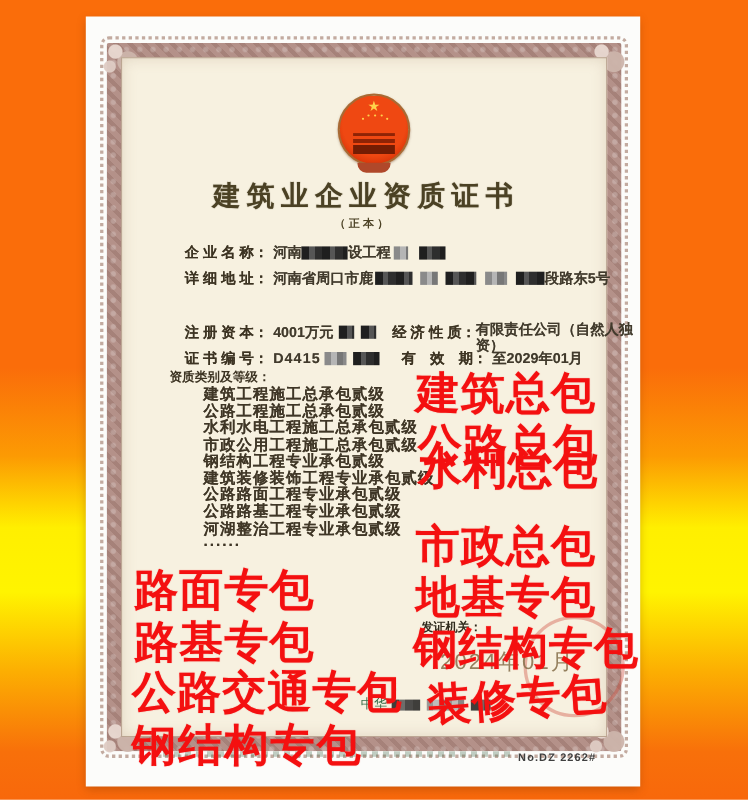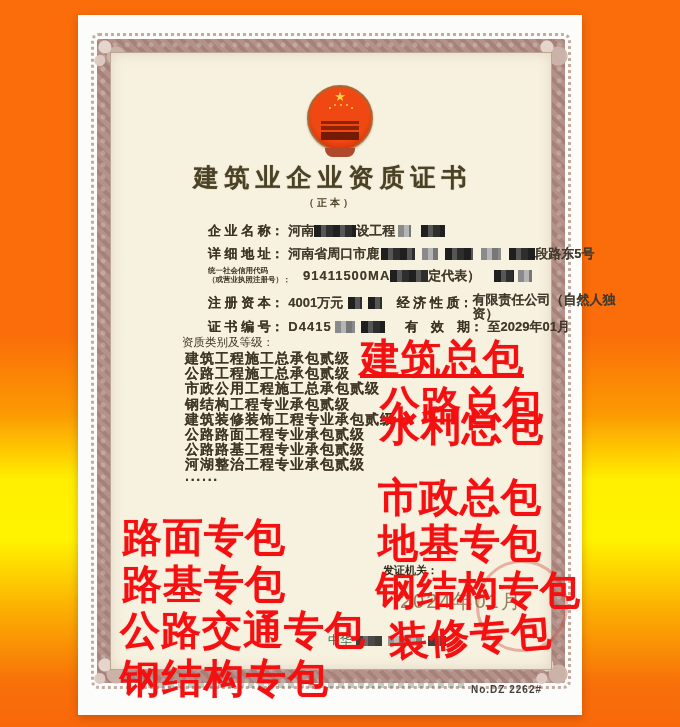--- a/index.html
+++ b/index.html
@@ -46,30 +46,30 @@
     background:linear-gradient(180deg,#8f2305 0 3px,#ef4812 3px 5px,#8f2305 5px 9px,#ef4812 9px 11px,#741c03 11px 19px);}
   .emblem .base{position:absolute;left:50%;bottom:-8px;transform:translateX(-50%);
     width:30px;height:9px;background:#b0482a;border-radius:0 0 8px 8px;}
 
   .title{position:absolute;left:0;top:146px;width:100%;text-align:center;z-index:3;
     font-size:25px;font-weight:bold;letter-spacing:6px;color:#4b4124;text-indent:6px;
     text-shadow:0 0 1px rgba(75,65,36,.7);}
   .subtitle{position:absolute;left:0;top:181px;width:100%;text-align:center;z-index:3;
     font-size:10px;font-weight:bold;letter-spacing:3px;color:#4b4124;}
 
-  .row{position:absolute;z-index:3;white-space:nowrap;margin-left:40px;}
+  .row{position:absolute;z-index:3;white-space:nowrap;}
   .lbl{font-size:13px;font-weight:bold;color:#3c3322;text-shadow:0 0 .5px rgba(60,50,30,.8);}
   .val{font-size:13px;color:#413a2c;font-weight:bold;text-shadow:0 0 .5px rgba(60,55,40,.6);}
   .smalllbl{font-size:7.5px;line-height:8.5px;font-weight:bold;color:#3c3322;white-space:nowrap;}
   .censor{display:inline-block;height:12px;vertical-align:-2px;
     background:repeating-linear-gradient(90deg,#1f1f1f 0 7px,#565656 7px 12px,#2e2e2e 12px 19px);}
   .censor.light{background:repeating-linear-gradient(90deg,#8a8a8a 0 6px,#b5b5b5 6px 11px,#777 11px 17px);}
   .wrapval{white-space:normal;display:inline-block;width:162px;vertical-align:top;line-height:14px;}
 
-  .cat-label{position:absolute;left:104px;top:320px;z-index:3;font-size:11.5px;font-weight:normal;color:#3c3322;}
+  .cat-label{position:absolute;left:76px;top:320px;z-index:3;font-size:11.5px;font-weight:bold;color:#3c3322;}
   .qual{position:absolute;left:107px;top:336px;z-index:3;}
   .qual div{font-size:14px;line-height:15.2px;font-weight:bold;color:#3f3626;
     letter-spacing:1px;text-shadow:0 0 .6px rgba(63,54,38,.75);}
 
   .issuer{position:absolute;left:305px;top:548px;z-index:3;font-size:11px;font-weight:bold;color:#2f2a1c;}
   .seal{position:absolute;left:398px;top:545px;width:86px;height:86px;border-radius:50%;
     border:3px solid rgba(205,70,55,.38);z-index:2;}
   .issue-date{position:absolute;left:322px;top:573px;z-index:3;font-size:20px;color:#8a7450;
     letter-spacing:2px;opacity:.9;}
   .issuer-line{position:absolute;left:250px;top:617px;z-index:3;font-size:12px;color:#14532d;opacity:.85;white-space:nowrap;}
@@ -106,64 +106,61 @@
   <div class="row" style="left:90px;top:206px;">
     <span class="lbl">企 业 名 称：</span>
     <span class="val">河南</span><span class="censor" style="width:42px"></span><span class="val">设工程</span><span class="censor light" style="width:13px;margin-left:3px"></span><span class="censor" style="width:24px;margin-left:10px"></span>
   </div>
 
   <div class="row" style="left:90px;top:229px;">
     <span class="lbl">详 细 地 址：</span>
     <span class="val">河南省周口市鹿</span><span class="censor" style="width:34px;margin-left:2px"></span><span class="censor light" style="width:16px;margin-left:7px"></span><span class="censor" style="width:28px;margin-left:7px"></span><span class="censor light" style="width:20px;margin-left:8px"></span><span class="censor" style="width:26px;margin-left:8px"></span><span class="val">段路东5号</span>
   </div>
 
-  <div class="row" style="left:90px;top:251px;">
-    <span class="smalllbl" style="display:inline-block;vertical-align:middle"><span>统一社会信用代码</span><br><span>（或营业执照注册号）：</span></span>
-    <span class="val" style="letter-spacing:1px;margin-left:8px">91411500MA</span><span class="censor" style="width:38px"></span><span class="val">定代表）</span><span class="censor" style="width:20px;margin-left:14px"></span><span class="censor light" style="width:14px;margin-left:4px"></span>
-  </div>
 
   <div class="row" style="left:90px;top:278px;">
     <span class="lbl">注 册 资 本：</span>
     <span class="val">4001万元</span><span class="censor" style="width:14px;margin-left:5px"></span><span class="censor" style="width:14px;margin-left:6px"></span>
     <span class="lbl" style="margin-left:10px">经 济 性 质：</span><span class="val wrapval">有限责任公司（自然人独资）</span>
   </div>
 
   <div class="row" style="left:90px;top:302px;">
     <span class="lbl">证 书 编 号：</span>
     <span class="val" style="letter-spacing:1px">D4415</span><span class="censor light" style="width:20px;margin-left:3px"></span><span class="censor" style="width:24px;margin-left:6px"></span>
     <span class="lbl" style="margin-left:16px">有　效　期：</span>
     <span class="val">至2029年01月</span>
   </div>
 
   <div class="cat-label">资质类别及等级：</div>
 
   <div class="qual">
     <div>建筑工程施工总承包贰级</div>
     <div>公路工程施工总承包贰级</div>
+    <div>水利水电工程施工总承包贰级</div>
     <div>市政公用工程施工总承包贰级</div>
     <div>钢结构工程专业承包贰级</div>
     <div>建筑装修装饰工程专业承包贰级</div>
     <div>公路路面工程专业承包贰级</div>
     <div>公路路基工程专业承包贰级</div>
     <div>河湖整治工程专业承包贰级</div>
     <div>······</div>
   </div>
 
   <div class="seal"></div>
   <div class="issuer">发证机关：</div>
   <div class="issue-date">2024年01月</div>
   <div class="issuer-line">
     <span>中华</span><span class="censor" style="width:26px;margin-left:4px;height:10px"></span><span class="censor light" style="width:34px;margin-left:6px;height:10px"></span><span class="censor" style="width:18px;margin-left:6px;height:10px"></span>
   </div>
   <div class="fineprint"></div>
   <div class="serial">No.DZ 2262#</div>
 
 </div>
 
-<div class="ov" style="left:360px;top:338px;text-decoration:underline;">建筑总包</div>
+<div class="ov" style="left:378px;top:338px;">建筑总包</div>
 <div class="ov" style="left:380px;top:385px;">公路总包</div>
 <div class="ov" style="left:380px;top:406px;">水利总包</div>
 <div class="ov" style="left:378px;top:477px;">市政总包</div>
 <div class="ov" style="left:378px;top:523px;">地基专包</div>
 <div class="ov" style="left:376px;top:570px;">钢结构专包</div>
 <div class="ov" style="left:388px;top:616px;transform:rotate(-4deg);">装修专包</div>
 <div class="ov" style="left:122px;top:517px;">路面专包</div>
 <div class="ov" style="left:122px;top:564px;">路基专包</div>
 <div class="ov" style="left:120px;top:610px;">公路交通专包</div>
 <div class="ov" style="left:120px;top:658px;letter-spacing:2px;">钢结构专包</div>

